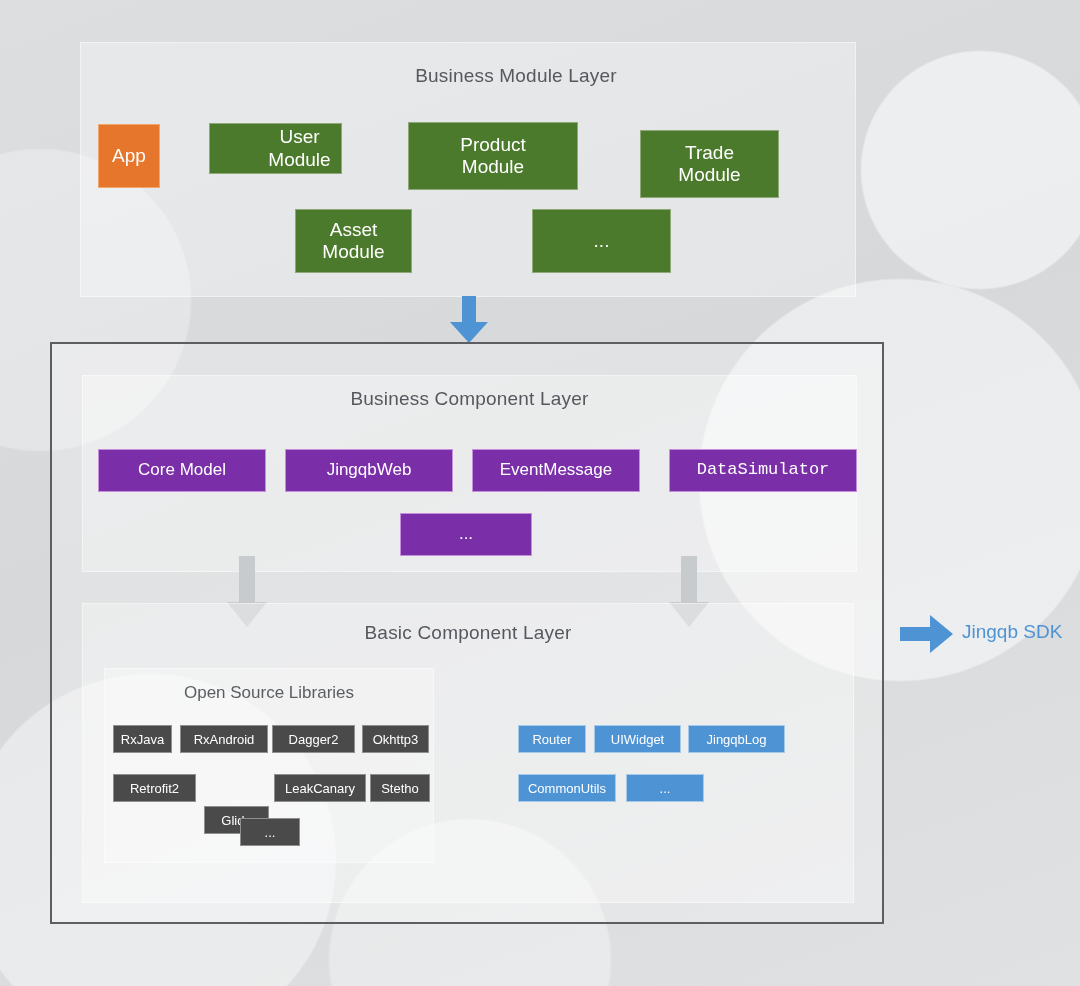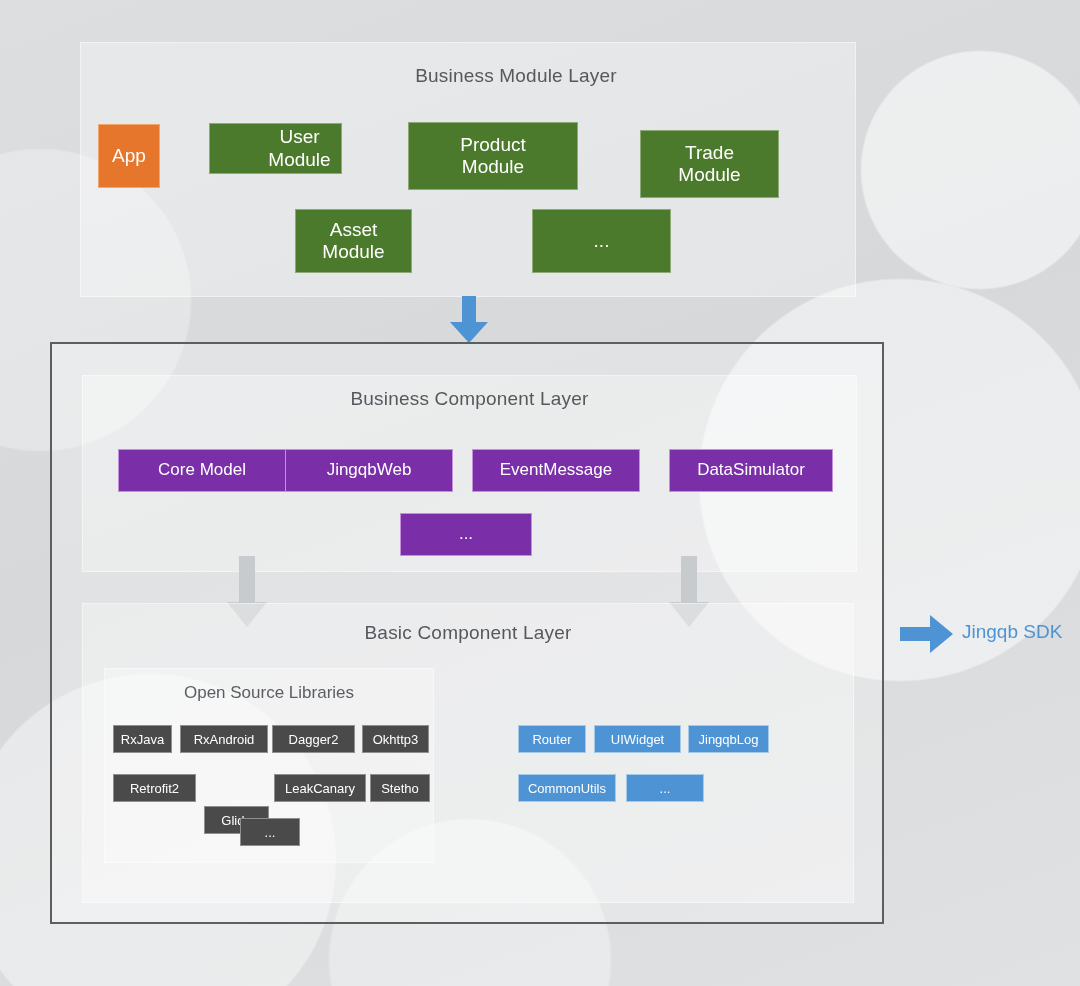--- a/index.html
+++ b/index.html
@@ -166,30 +166,30 @@
       <polygon points="14,0 28,0 28,26 40,26 21,47 2,26 14,26" fill="#4e93d4"></polygon>
     </svg>
   </div>
 
   <div id="sdk-frame"></div>
 
   <div class="panel" id="business-component-panel">
     <div class="panel-title" id="bcl-title">Business Component Layer</div>
   </div>
 
-  <div class="box comp-purple" style="left:98px;  top:449px; width:168px; height:43px;margin-left:20px;">
+  <div class="box comp-purple" style="left:98px;  top:449px; width:168px; height:43px;">
     <span>Core Model</span>
   </div>
   <div class="box comp-purple" style="left:285px; top:449px; width:168px; height:43px;">
     <span>JingqbWeb</span>
   </div>
   <div class="box comp-purple" style="left:472px; top:449px; width:168px; height:43px;">
     <span>EventMessage</span>
   </div>
-  <div class="box comp-purple" style="left:669px; top:449px; width:164px; height:43px;">
+  <div class="box comp-purple" style="left:669px; top:449px; width:188px; height:43px;font-family:Liberation Mono, monospace;">
     <span>DataSimulator</span>
   </div>
   <div class="box comp-purple" style="left:400px; top:513px; width:132px; height:43px;">
     <span>...</span>
   </div>
 
   <div class="gray-arrow-left">
     <svg width="42" height="72" viewBox="0 0 42 72">
       <polygon points="13,0 29,0 29,46 41,46 21,71 1,46 13,46" fill="#c8cbcd"></polygon>
     </svg>
@@ -238,21 +238,21 @@
     <span>...</span>
   </div>
 
 
   <div class="chip chip-blue" style="left:518px; top:725px; width:68px;">
     <span>Router</span>
   </div>
   <div class="chip chip-blue" style="left:594px; top:725px; width:87px;">
     <span>UIWidget</span>
   </div>
-  <div class="chip chip-blue" style="left:688px; top:725px; width:81px;">
+  <div class="chip chip-blue" style="left:688px; top:725px; width:97px;">
     <span>JingqbLog</span>
   </div>
 
   <div class="chip chip-blue" style="left:518px; top:774px; width:98px;">
     <span>CommonUtils</span>
   </div>
   <div class="chip chip-blue" style="left:626px; top:774px; width:78px;">
     <span>...</span>
   </div>
 

